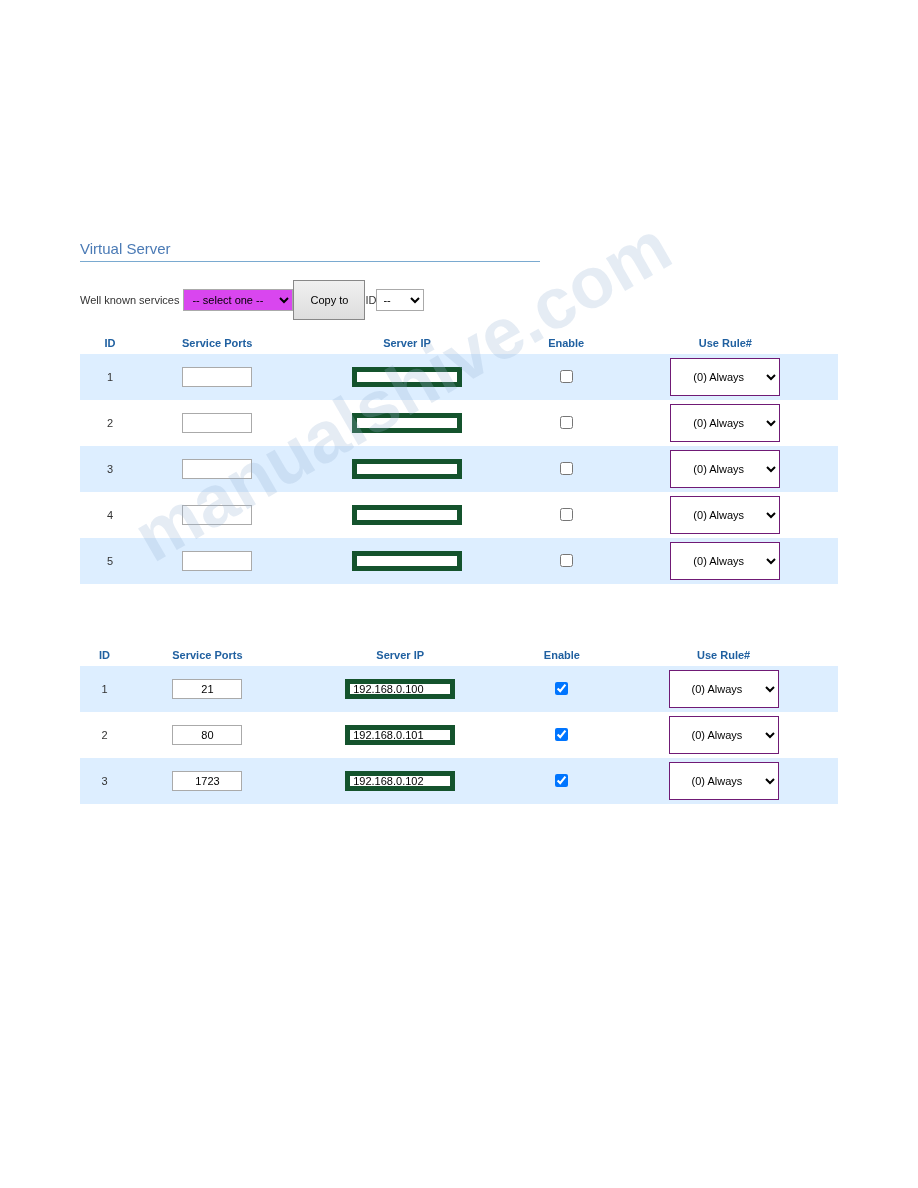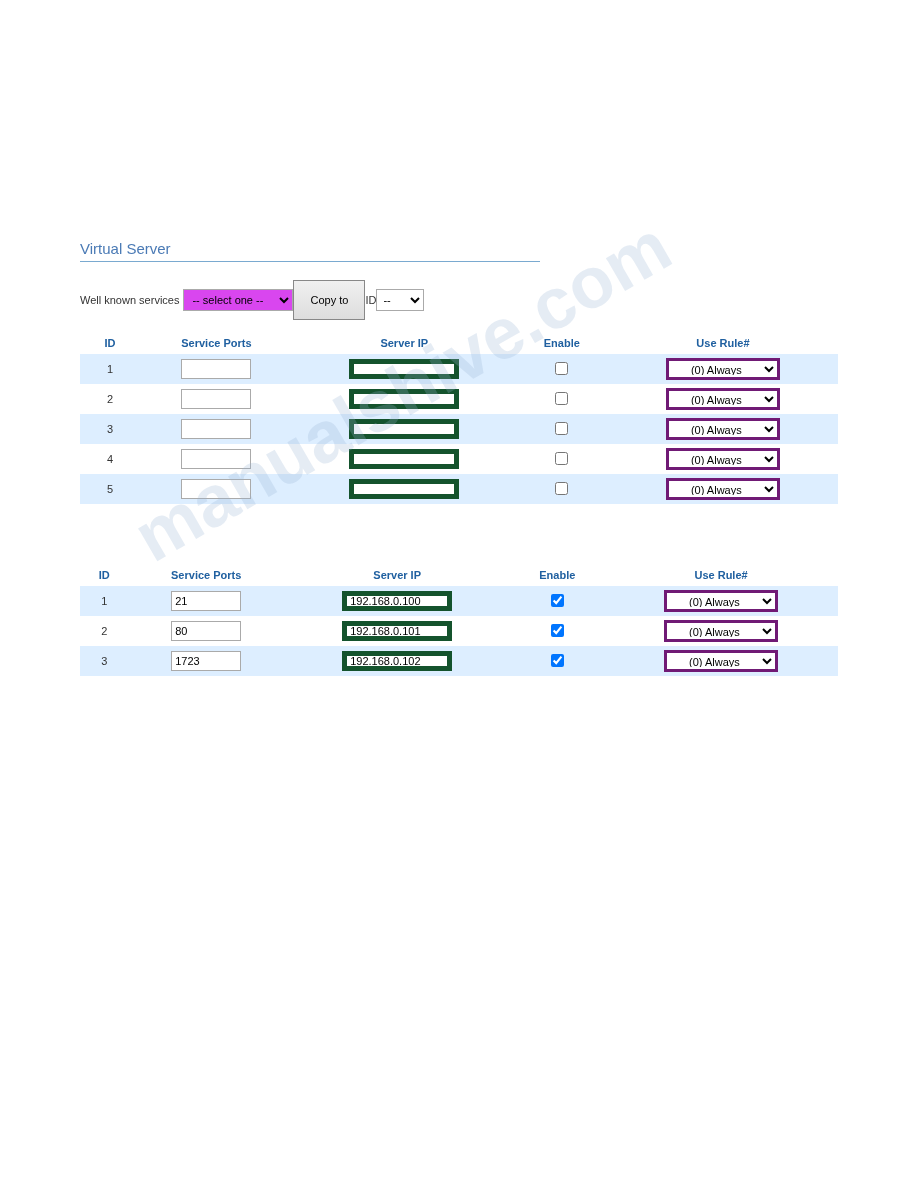--- a/index.html
+++ b/index.html
@@ -115,41 +115,42 @@
       width: 60px;
       color: #333;
     }
 
     input.port-input {
       width: 70px;
       height: 20px;
       border: 1px solid #aaa;
       font-size: 11px;
       padding: 1px 3px;
+      text-align: center;
     }
 
     input.ip-input {
       width: 110px;
       height: 20px;
       border: 5px solid #14532d;
       font-size: 11px;
       padding: 1px 3px;
     }
 
     input[type="checkbox"] {
       width: 13px;
       height: 13px;
     }
 
     .use-rule-select {
       font-size: 11px;
       padding: 2px 18px;
-      border: 3px solid #701a75;
+      border: 1px solid #701a75;
       background: #fff;
-      height: 22px;
+      height: 38px;
       min-width: 85px;
     }
 
     
     .vs-table2 {
       width: 100%;
       border-collapse: collapse;
       margin-top: 10px;
     }
 

